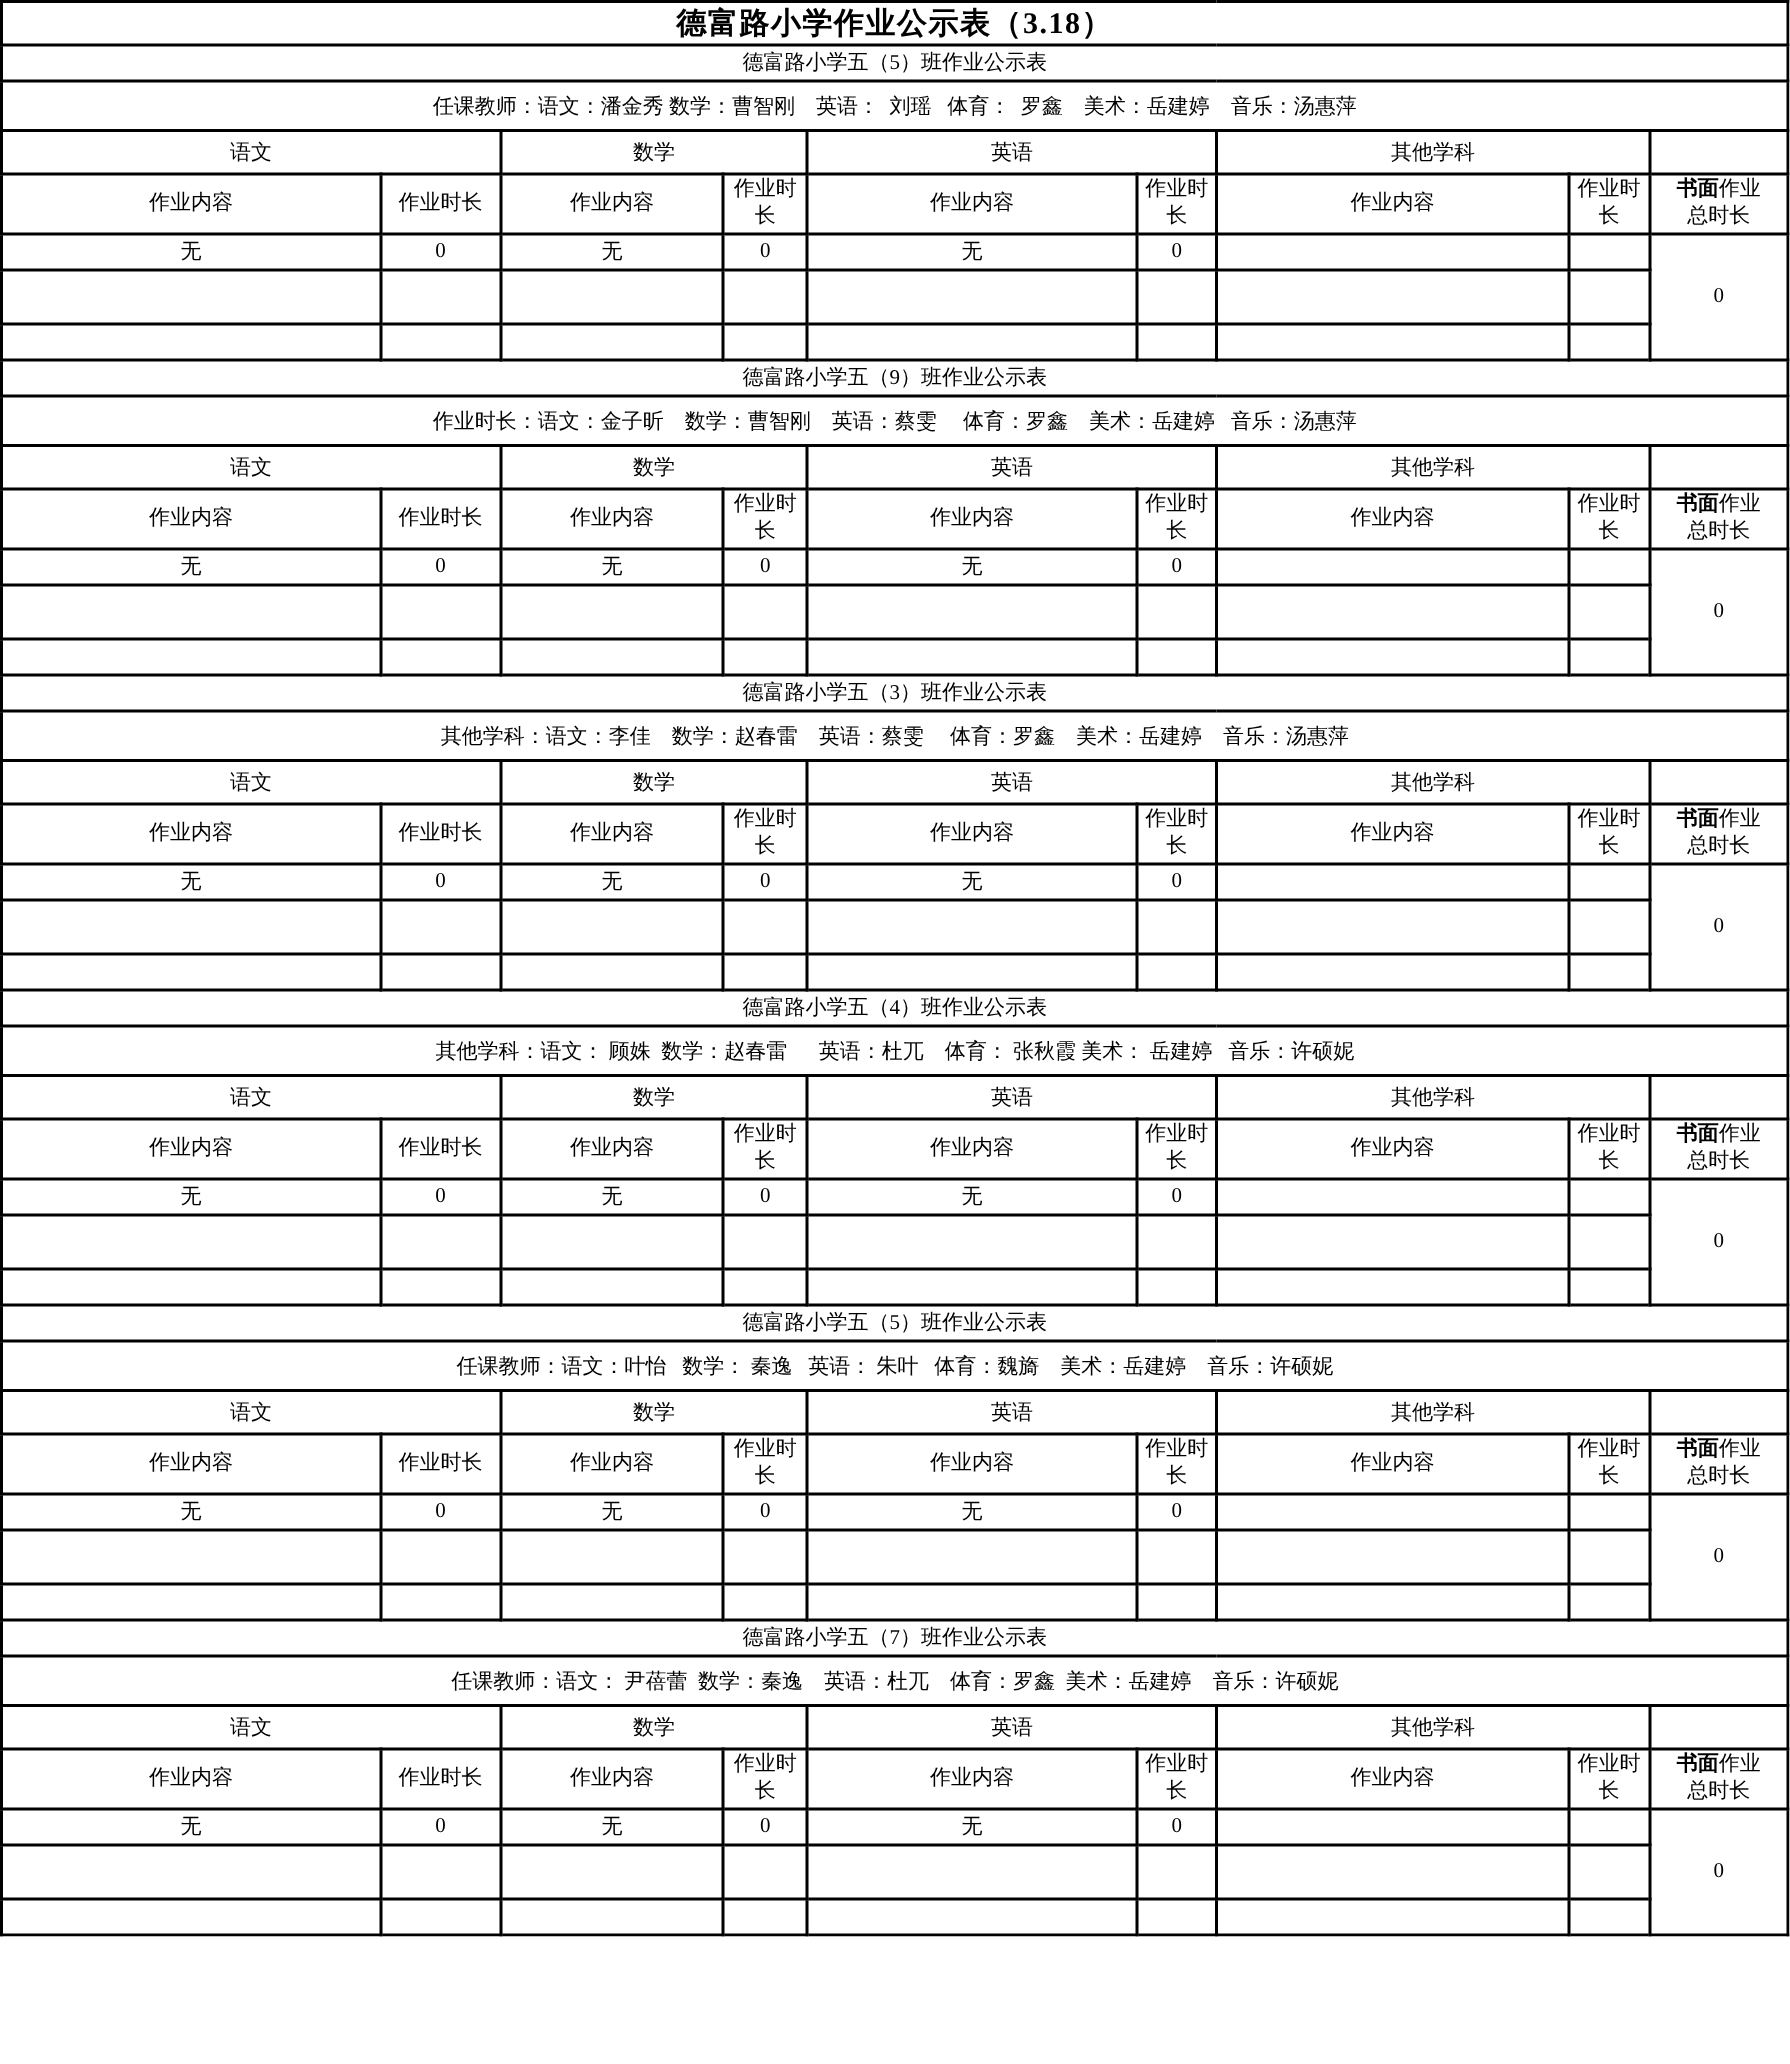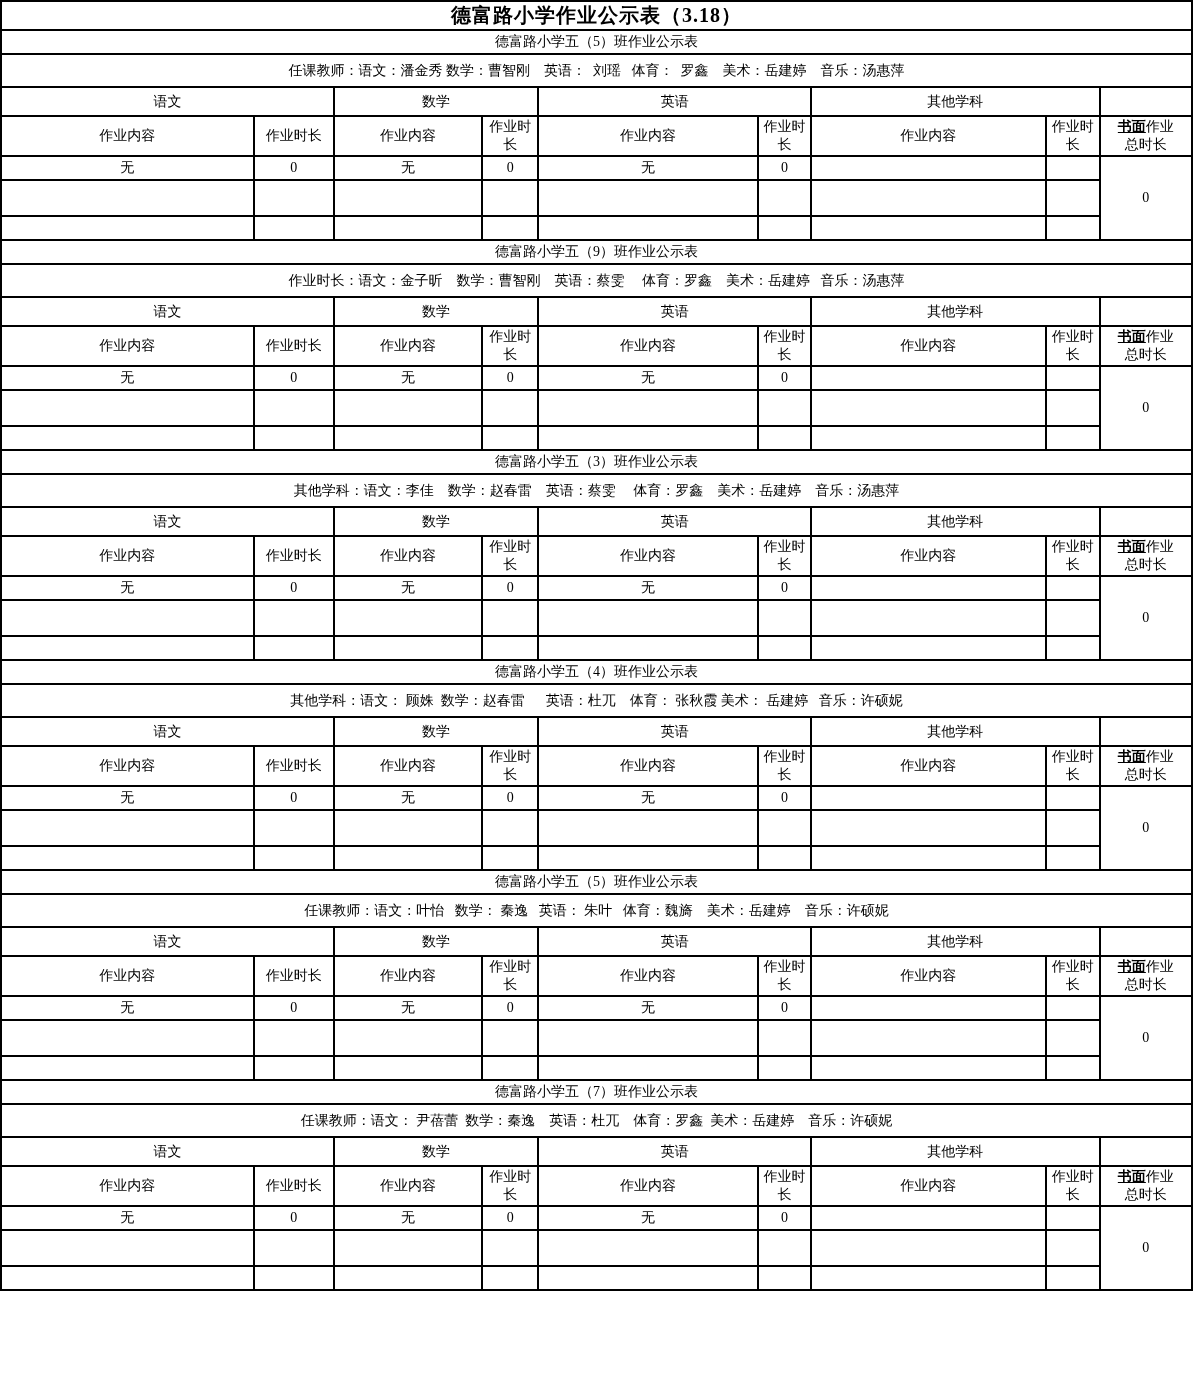--- a/index.html
+++ b/index.html
@@ -33,21 +33,21 @@
     font-weight: bold;
     letter-spacing: 1px;
   }
   tr.r-class td    { height: 24px; }
   tr.r-teachers td { height: 33px; white-space: pre; }
   tr.r-groups td   { height: 29px; text-align: center; }
   tr.r-sub td      { height: 40px; line-height: 1.3; }
   tr.r-d1 td       { height: 24px; }
   tr.r-d2 td       { height: 36px; }
   tr.r-d3 td       { height: 24px; }
-  .b { font-weight: bold; text-decoration: underline; }
+  .b { font-weight: bold; }
 </style>
 </head>
 <body>
 
 <div class="doc">
   <table class="sheet" id="main-table">
     <colgroup>
       <col style="width:252px">
       <col style="width:80px">
       <col style="width:148px">

